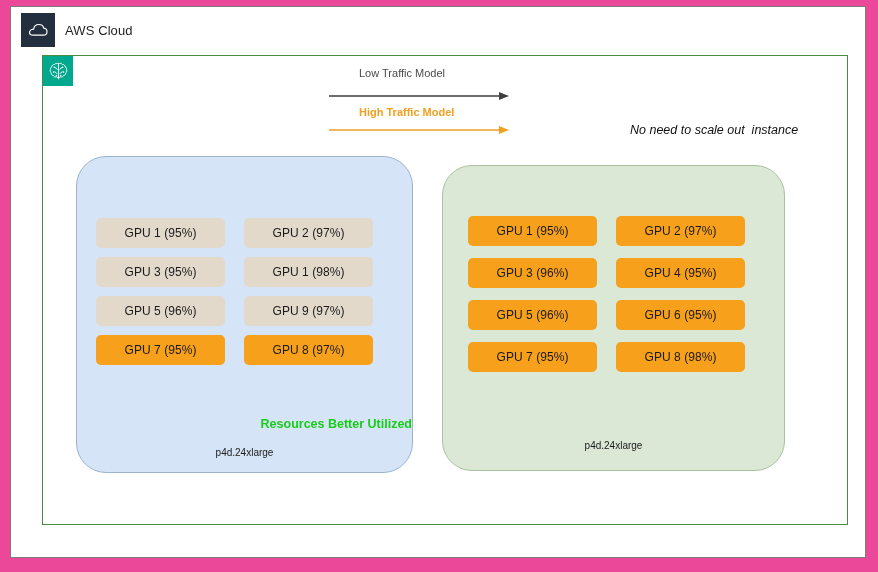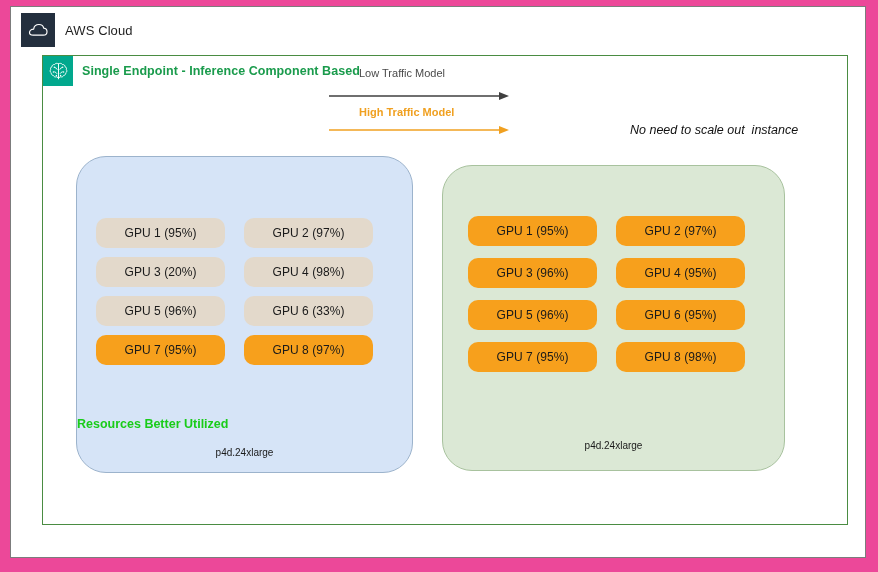--- a/index.html
+++ b/index.html
@@ -148,37 +148,37 @@
   }
   .gpu-grid.green-grid {
     left: 25px;
     top: 50px;
     column-gap: 19px;
     row-gap: 12px;
   }
 
   .gpu {
     height: 30px;
-    border-radius: 10px;
+    border-radius: 5px;
     display: flex;
     align-items: center;
     justify-content: center;
     font-size: 12px;
     color: #1a1a1a;
     white-space: nowrap;
     letter-spacing: .05px;
   }
   .gpu.idle   { background: #e3d9cb; }
   .gpu.active { background: #f7a01c; }
 
   .panel-note {
     position: absolute;
     width: 100%;
     left: 0;
-    text-align: left;
+    text-align: right;
     font-size: 12.5px;
     font-weight: bold;
     color: #19cc19;
     white-space: nowrap;
   }
   .panel-caption {
     position: absolute;
     width: 100%;
     left: 0;
     text-align: center;
@@ -214,21 +214,20 @@
             <circle cx="7.3" cy="7.2" r=".85" fill="#ffffff" stroke="none"></circle>
             <circle cx="16.7" cy="7.2" r=".85" fill="#ffffff" stroke="none"></circle>
             <circle cx="6.2" cy="12.6" r=".85" fill="#ffffff" stroke="none"></circle>
             <circle cx="17.8" cy="12.6" r=".85" fill="#ffffff" stroke="none"></circle>
             <circle cx="9.6" cy="16.6" r=".85" fill="#ffffff" stroke="none"></circle>
             <circle cx="14.4" cy="16.6" r=".85" fill="#ffffff" stroke="none"></circle>
           </g>
         </svg>
       </div>
 
-      <div class="endpoint-title">Single Endpoint - Inference Component Based</div>
 
     </div>
 
     <div class="legend">
       <div class="legend-label low" style="left:348px; top:60px;">Low Traffic Model</div>
       <svg class="legend-arrow" style="left:318px; top:84px;" width="182" height="10" viewBox="0 0 182 10">
         <line x1="0" y1="5" x2="170" y2="5" stroke="#3f3f3f" stroke-width="1.3"></line>
         <polygon points="170,1 180,5 170,9" fill="#3f3f3f"></polygon>
       </svg>
     </div>
@@ -240,24 +239,24 @@
         <polygon points="170,1 180,5 170,9" fill="#f0a020"></polygon>
       </svg>
     </div>
 
     <div class="note">No need to scale out  instance</div>
 
     <div class="panel blue">
       <div class="gpu-grid blue-grid">
         <div class="gpu idle">GPU 1 (95%)</div>
         <div class="gpu idle">GPU 2 (97%)</div>
-        <div class="gpu idle">GPU 3 (20%)</div>
-        <div class="gpu idle">GPU 4 (98%)</div>
+        <div class="gpu idle">GPU 3 (95%)</div>
+        <div class="gpu idle">GPU 1 (98%)</div>
         <div class="gpu idle">GPU 5 (96%)</div>
-        <div class="gpu idle">GPU 6 (33%)</div>
+        <div class="gpu idle">GPU 9 (97%)</div>
         <div class="gpu active">GPU 7 (95%)</div>
         <div class="gpu active">GPU 8 (97%)</div>
       </div>
       <div class="panel-note" style="top:260px;">Resources Better Utilized</div>
       <div class="panel-caption" style="top:290px;">p4d.24xlarge</div>
     </div>
 
     <div class="panel green">
       <div class="gpu-grid green-grid">
         <div class="gpu active">GPU 1 (95%)</div>

